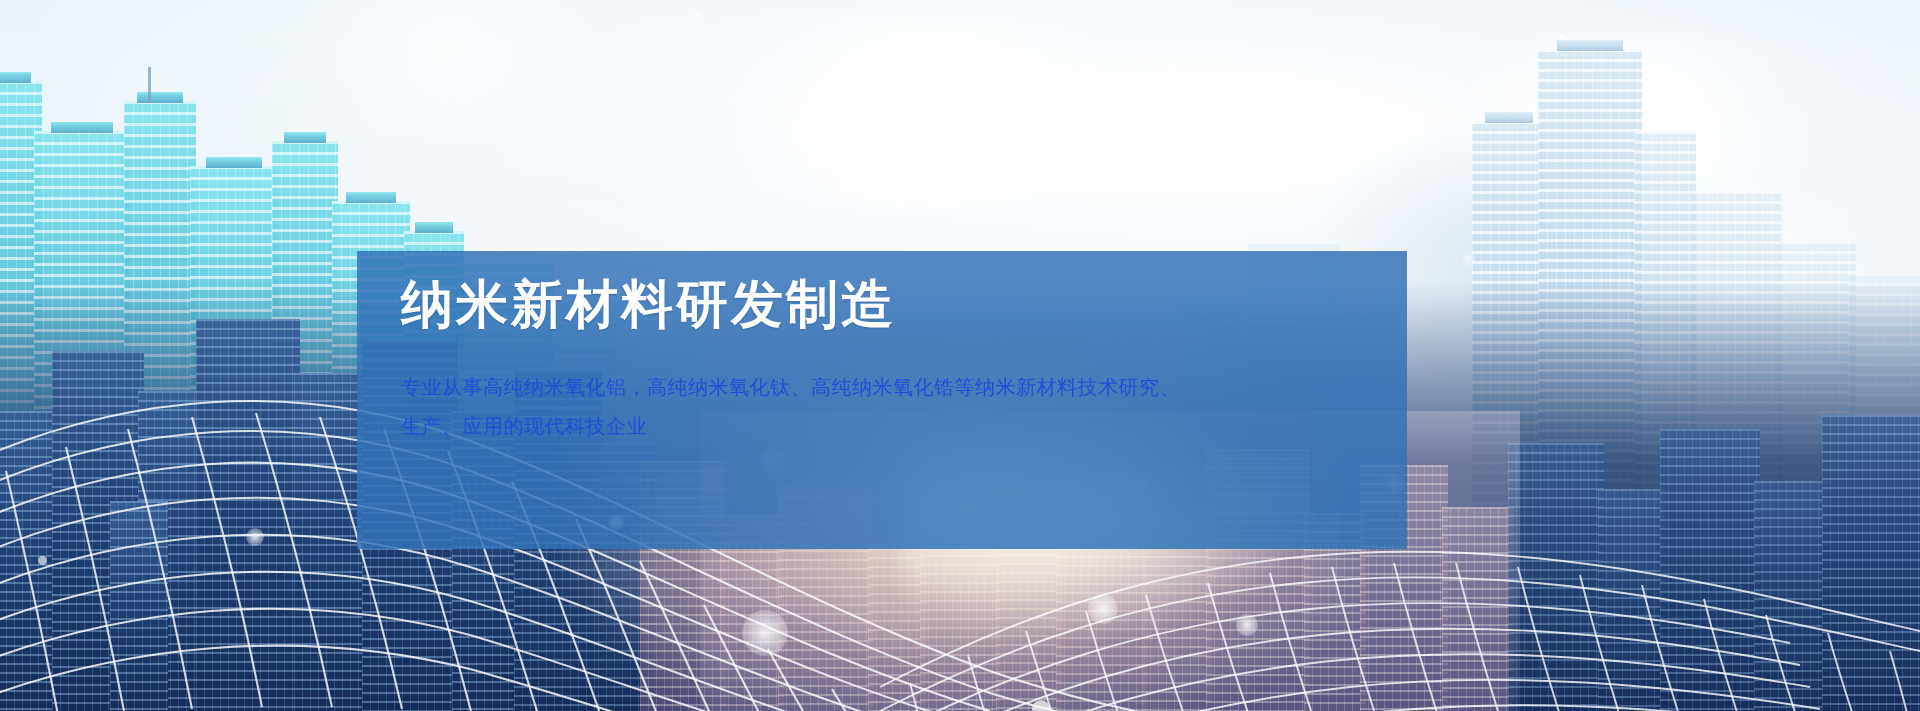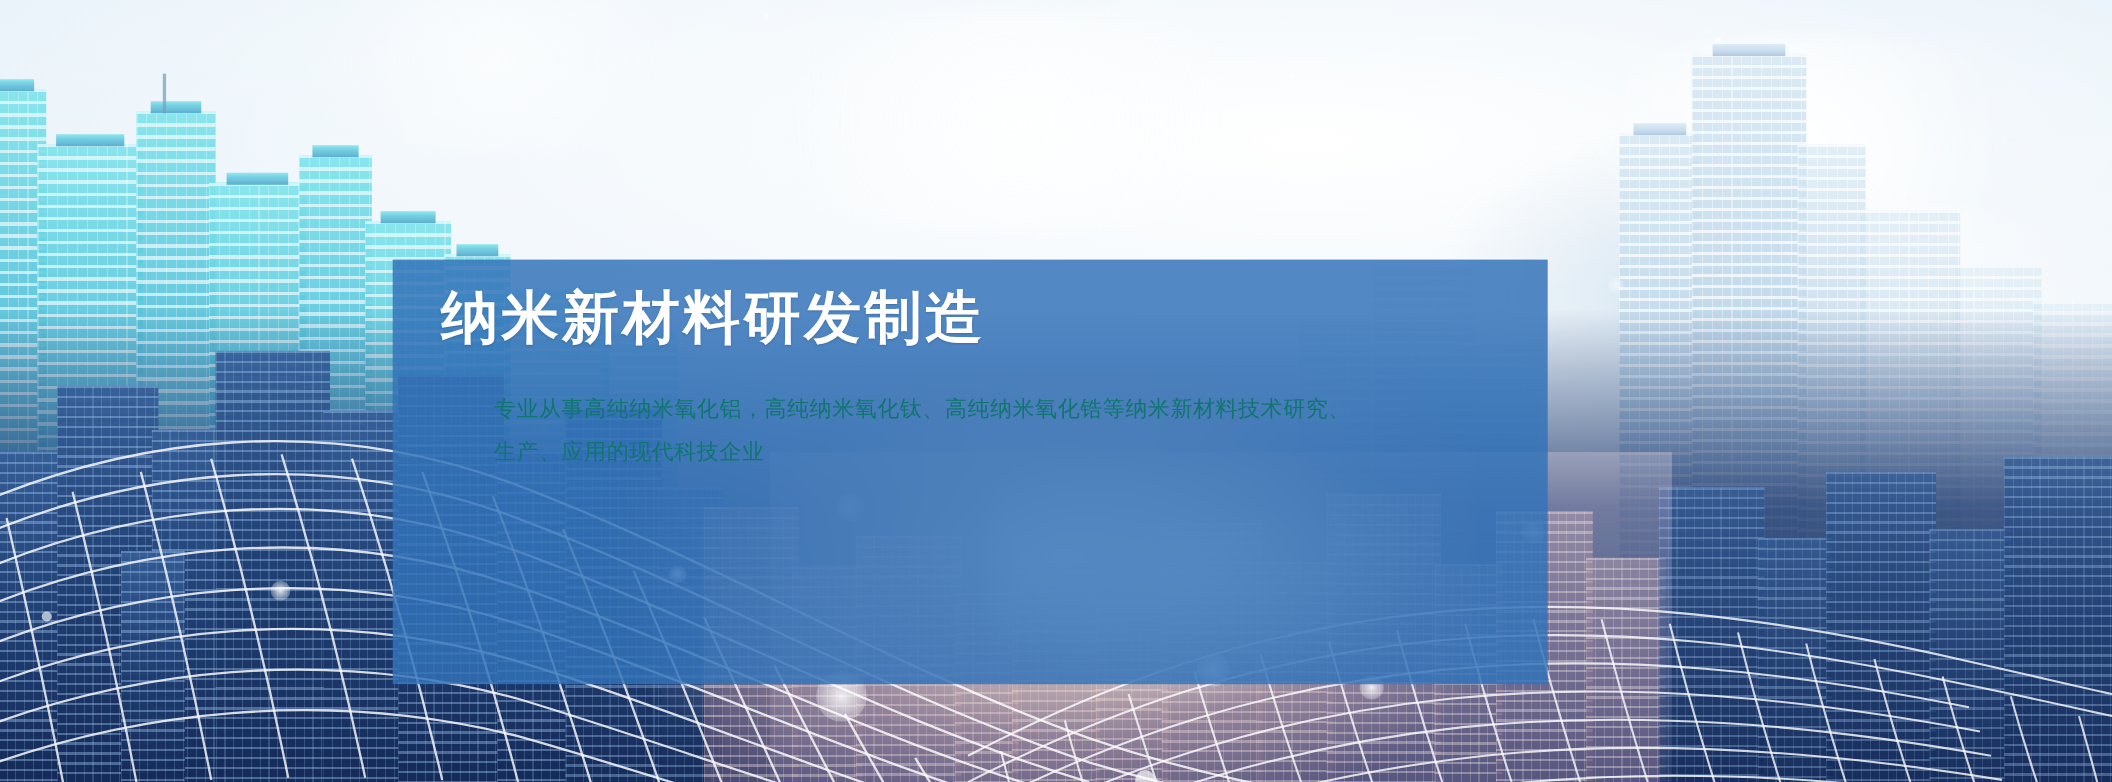--- a/index.html
+++ b/index.html
@@ -130,47 +130,46 @@
     background:rgba(255,255,255,.80);
   }
   .dotsoft{
     position:absolute; border-radius:50%;
     background:radial-gradient(circle, rgba(255,255,255,.85) 0%, rgba(255,255,255,.35) 60%, rgba(255,255,255,0) 100%);
   }
 
   
   .panel{
     position:absolute;
-    left:357px; top:236px;
-    width:1050px; height:386px;
+    left:357px; top:251px;
+    width:1050px; height:298px;
     background:rgba(50,114,185,.84);
     padding-left:32px;
   }
   .panel-inner{
     position:absolute;
     left:44px; top:22px; right:30px;
   }
   .headline{
     font-size:52px;
     font-weight:bold;
     color:#ffffff;
     letter-spacing:3px;
     line-height:1.22;
     white-space:nowrap;
     text-shadow:0 1px 2px rgba(20,50,95,.28);
   }
   .subline{
     margin-top:32px;
     font-size:20px;
-    color:#0f766e;
+    color:#1d4ed8;
     line-height:1.92;
     letter-spacing:.5px;
     max-width:790px;
     font-weight:normal;
-    margin-left:48px;
   }
 </style>
 </head>
 <body>
 
 <div class="stage">
 
   <div class="sky"></div>
   <div class="haze"></div>
   <div class="cloud cl1"></div>

